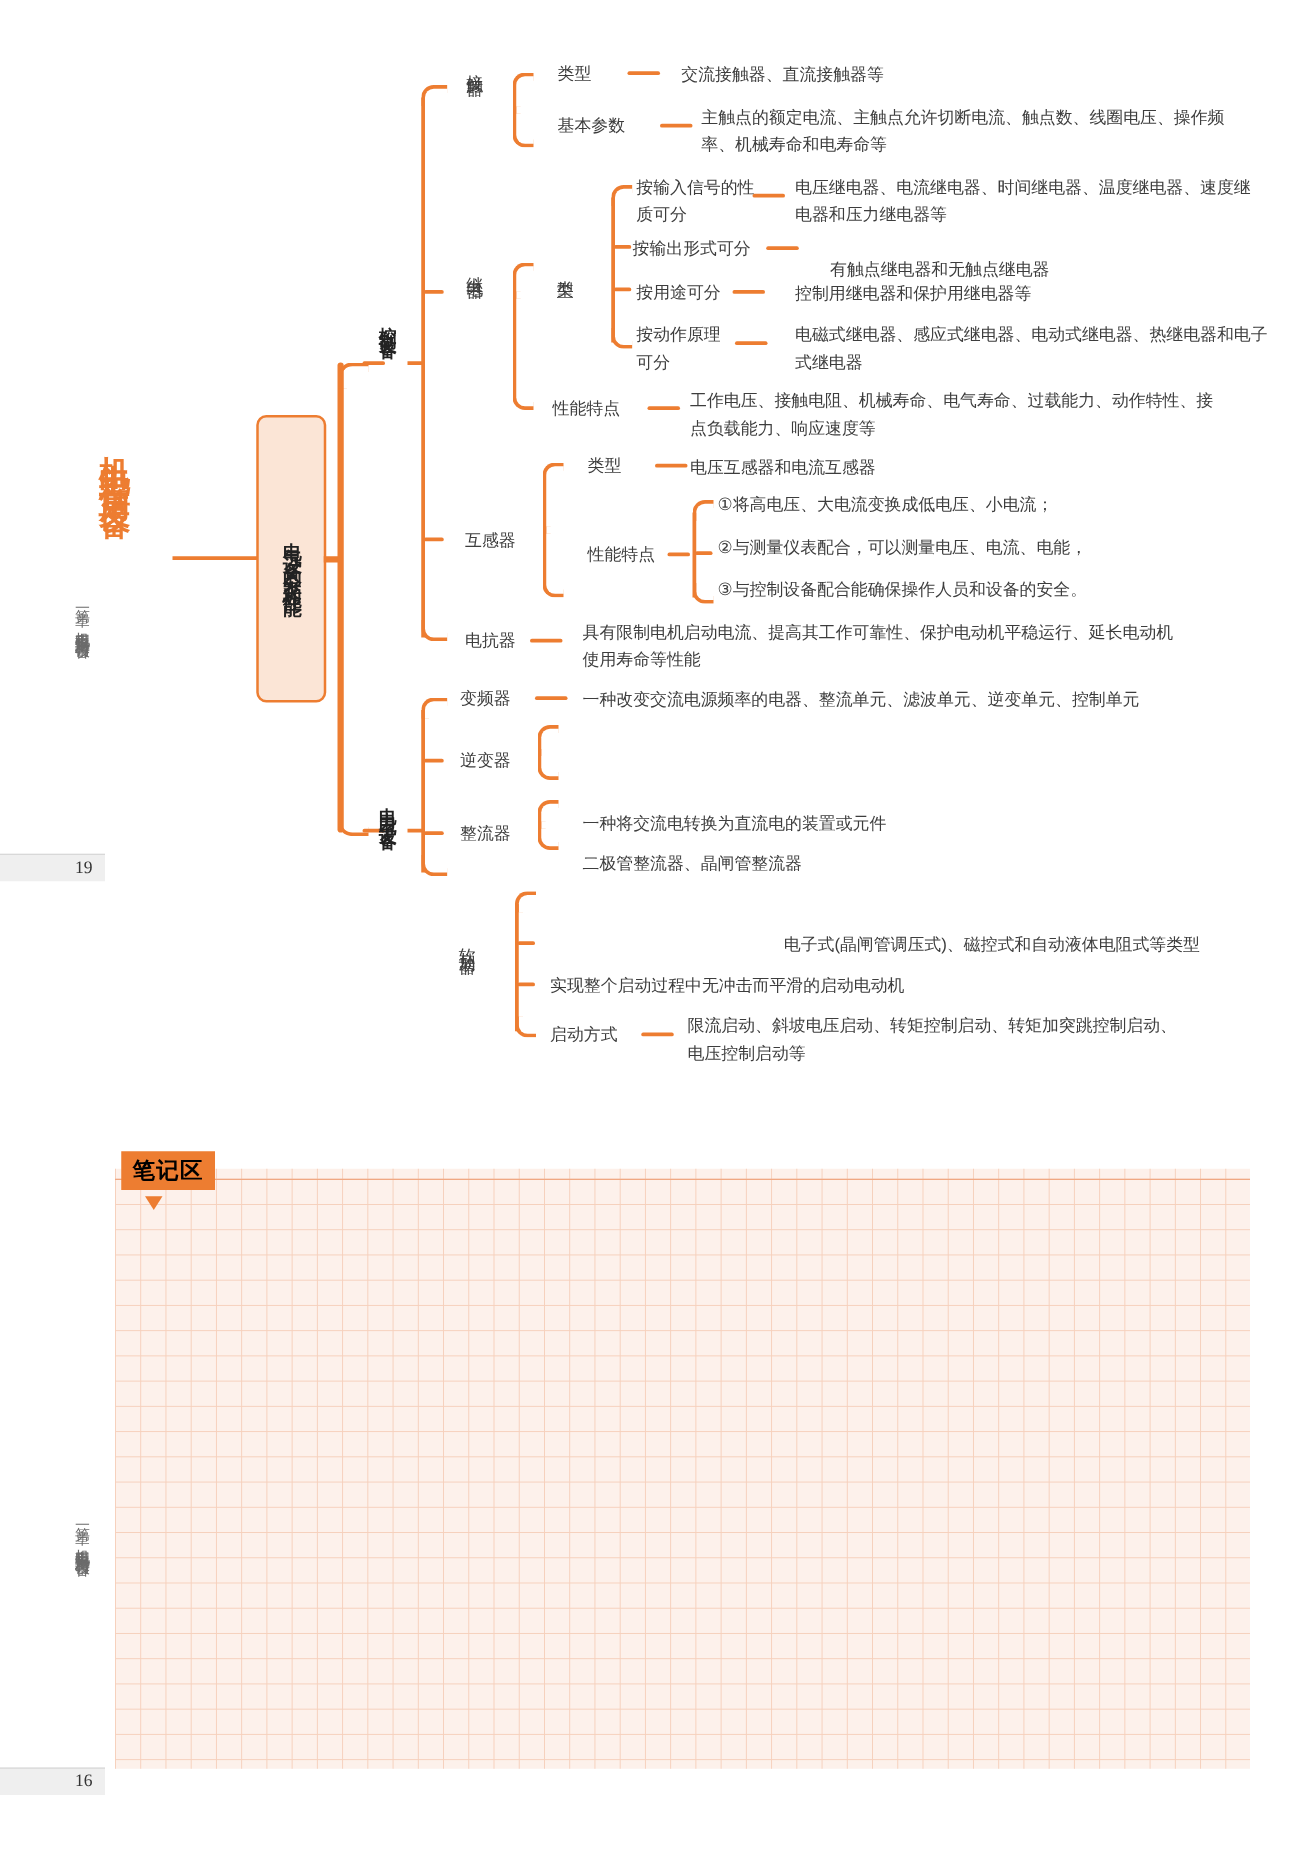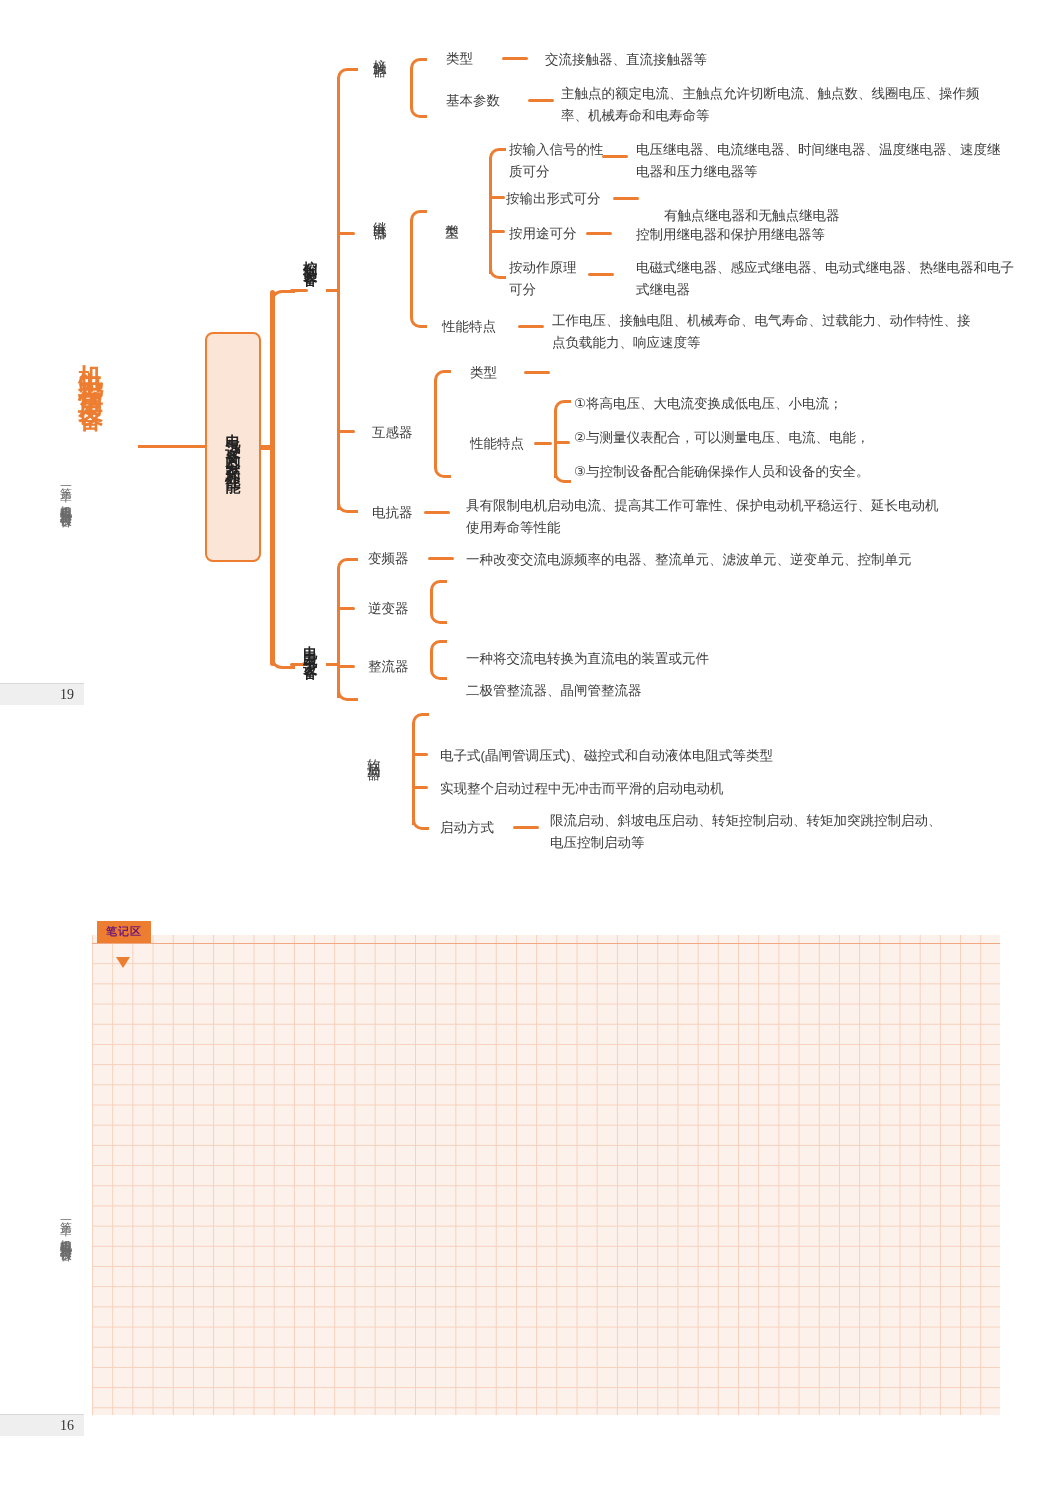--- a/index.html
+++ b/index.html
@@ -89,21 +89,21 @@
     background-color:#FDF1EB;
     background-image:
       linear-gradient(to right,#F6D0BC 1px,transparent 1px),
       linear-gradient(to bottom,#F6D0BC 1px,transparent 1px);
     background-size:20.2px 20.2px;
     background-position:0 8px;
   }
   .notes-topline{position:absolute;left:0;top:8px;width:100%;height:1px;background:#F0A882;}
   .notes-tag{
     position:absolute;left:5px;top:-14px;
-    background:#ED7D31;color:#701a75;font-size:11px;font-weight:bold;
+    background:#ED7D31;color:#000000;font-size:18px;font-weight:bold;
     padding:3px 9px 4px 9px;letter-spacing:1px;
   }
   .notes-tag-tail{
     position:absolute;left:24px;top:22px;width:0;height:0;
     border-left:7px solid transparent;border-right:7px solid transparent;
     border-top:11px solid #ED7D31;
   }
 </style>
 </head>
 <body>
@@ -186,20 +186,21 @@
   <div class="lbl" style="left:442px;top:317px;">性能特点</div>
   <div class="dash" style="left:518px;top:325px;width:26px;"></div>
   <div class="detail" style="left:552px;top:310px;width:430px;">工作电压、接触电阻、机械寿命、电气寿命、过载能力、动作特性、接点负载能力、响应速度等</div>
 
   <div class="lbl" style="left:372px;top:423px;">互感器</div>
   <div class="brk" style="left:434px;top:370px;width:14px;height:54px;border-top-width:3px;border-left-width:3px;border-top-left-radius:10px;"></div>
   <div class="brk" style="left:434px;top:421px;width:14px;height:54px;border-bottom-width:3px;border-left-width:3px;border-bottom-left-radius:10px;"></div>
 
   <div class="lbl" style="left:470px;top:363px;">类型</div>
   <div class="dash" style="left:524px;top:371px;width:26px;"></div>
+  <div class="detail" style="left:552px;top:363px;width:400px;">电压互感器和电流互感器</div>
 
   <div class="lbl" style="left:470px;top:434px;">性能特点</div>
   <div class="dash" style="left:534px;top:442px;width:18px;"></div>
   <div class="vline" style="left:554px;top:410px;height:68px;"></div>
   <div class="brk" style="left:554px;top:400px;width:14px;height:14px;border-top-width:3px;border-left-width:3px;border-top-left-radius:10px;"></div>
   <div class="brk" style="left:554px;top:466px;width:14px;height:14px;border-bottom-width:3px;border-left-width:3px;border-bottom-left-radius:10px;"></div>
   <div class="dash" style="left:556px;top:441px;width:14px;"></div>
 
   <div class="detail" style="left:574px;top:393px;width:420px;">①将高电压、大电流变换成低电压、小电流；</div>
   <div class="detail" style="left:574px;top:427px;width:420px;">②与测量仪表配合，可以测量电压、电流、电能，</div>
@@ -230,21 +231,21 @@
   <div class="detail" style="left:466px;top:648px;width:480px;">一种将交流电转换为直流电的装置或元件</div>
   <div class="detail" style="left:466px;top:680px;width:480px;">二极管整流器、晶闸管整流器</div>
 
   <div class="vlbl" style="left:366px;top:748px;">软启动器</div>
   <div class="vline" style="left:412px;top:723px;height:102px;"></div>
   <div class="brk" style="left:412px;top:713px;width:14px;height:14px;border-top-width:3px;border-left-width:3px;border-top-left-radius:10px;"></div>
   <div class="brk" style="left:412px;top:813px;width:14px;height:14px;border-bottom-width:3px;border-left-width:3px;border-bottom-left-radius:10px;"></div>
   <div class="dash" style="left:414px;top:753px;width:14px;"></div>
   <div class="dash" style="left:414px;top:786px;width:14px;"></div>
 
-  <div class="detail" style="left:440px;top:745px;width:520px;">电子式(晶闸管调压式)、磁控式和自动液体电阻式等类型</div>
+  <div class="detail" style="left:440px;top:745px;width:520px;text-align:right;">电子式(晶闸管调压式)、磁控式和自动液体电阻式等类型</div>
   <div class="detail" style="left:440px;top:778px;width:520px;">实现整个启动过程中无冲击而平滑的启动电动机</div>
 
   <div class="lbl" style="left:440px;top:818px;">启动方式</div>
   <div class="dash" style="left:513px;top:826px;width:26px;"></div>
   <div class="detail" style="left:550px;top:810px;width:400px;">限流启动、斜坡电压启动、转矩控制启动、转矩加突跳控制启动、电压控制启动等</div>
 
   <div class="notes-wrap">
     <div class="notes-grid"></div>
     <div class="notes-topline"></div>
     <div class="notes-tag">笔记区</div>

